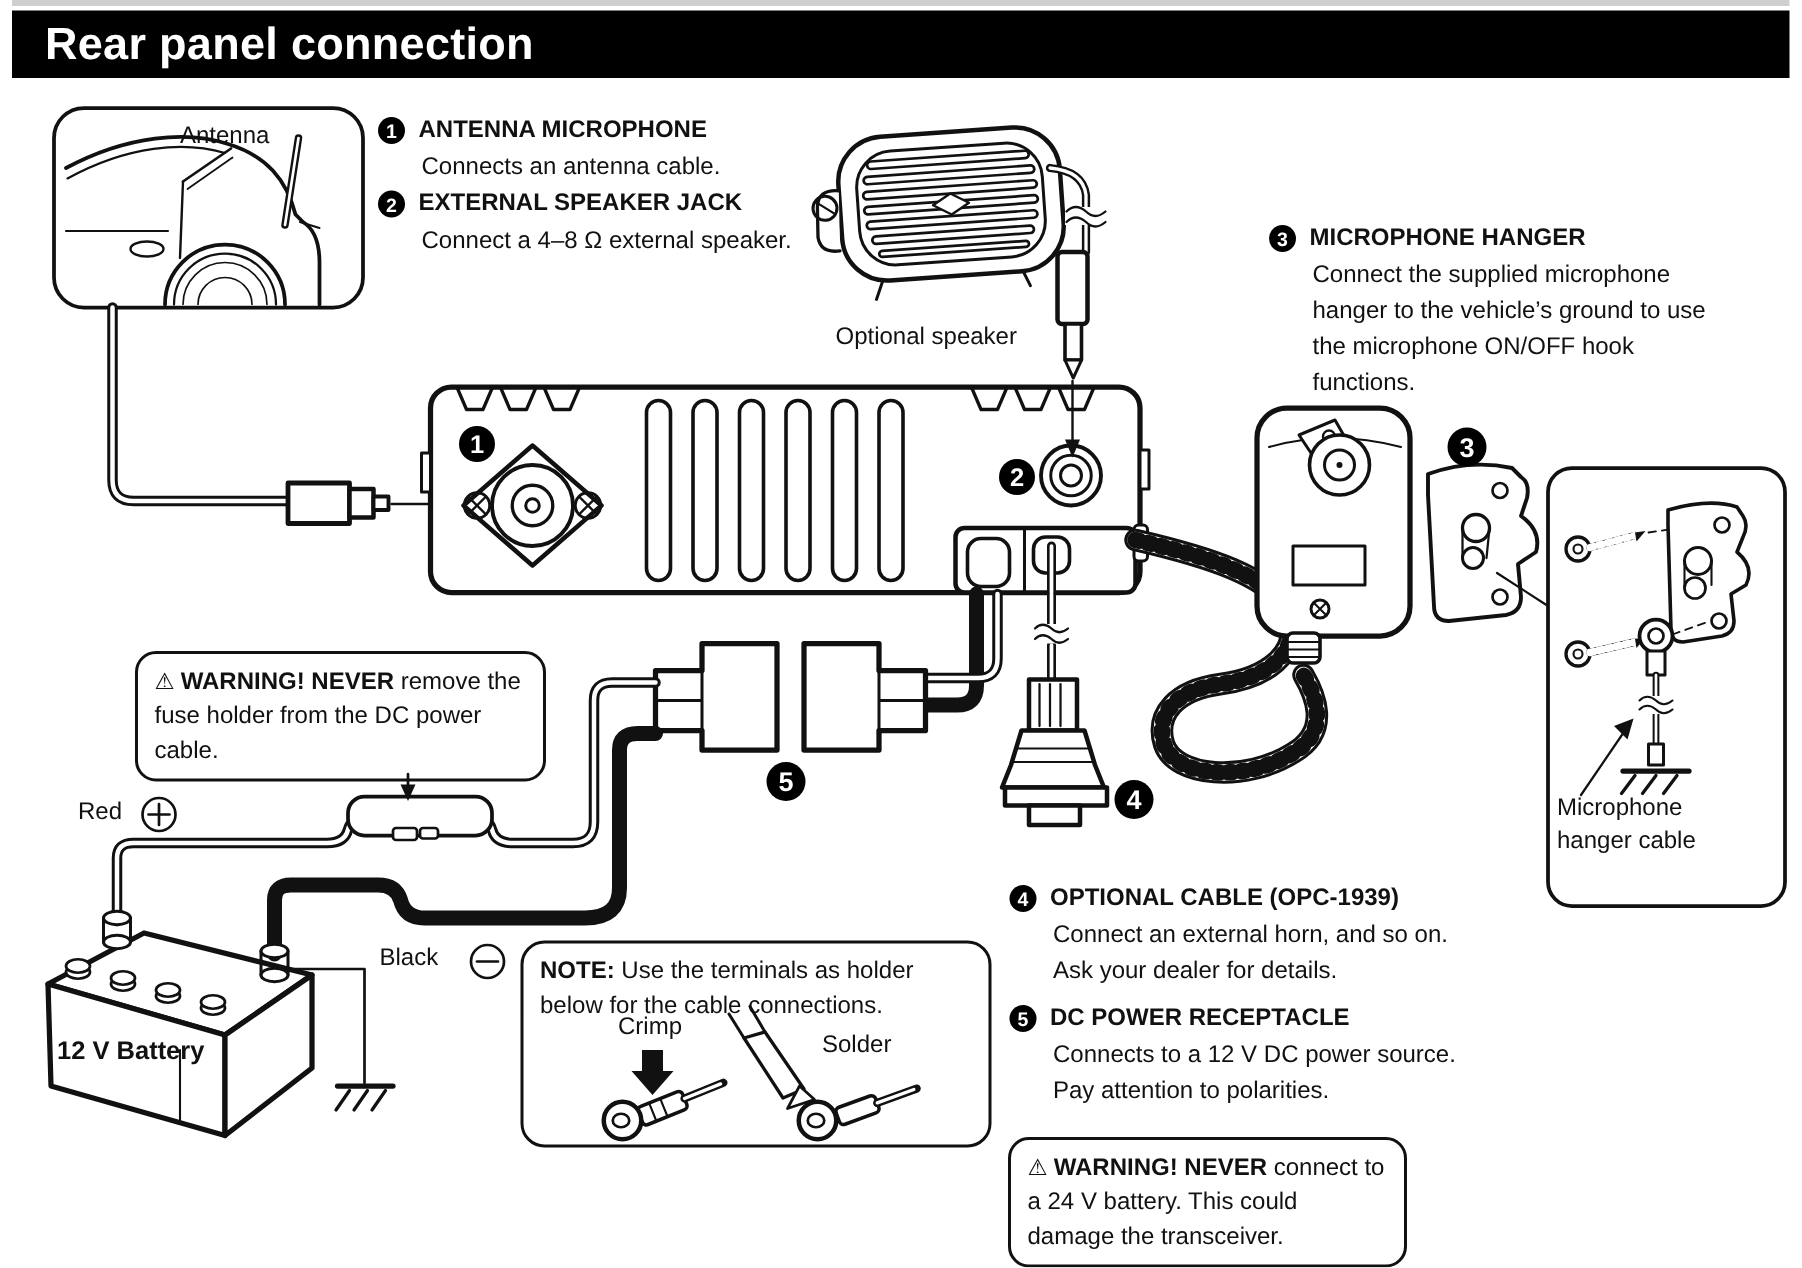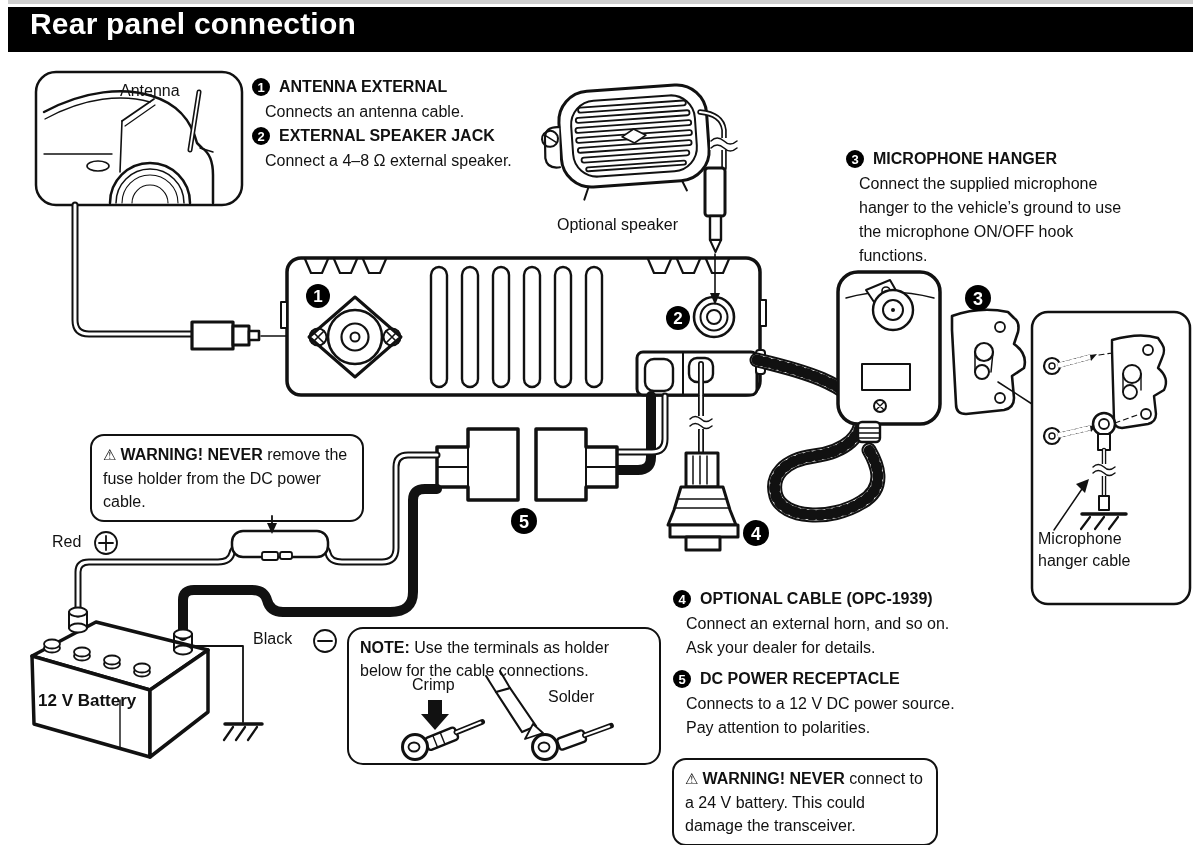--- a/index.html
+++ b/index.html
@@ -1,28 +1,28 @@
 <!DOCTYPE html>
 <html><head>
 <meta charset="utf-8">
 <style>
   html,body{margin:0;padding:0;background:#ffffff;}
   .canvas{position:relative;width:1201px;height:845px;background:#fff;overflow:hidden;
           font-family:"Liberation Sans",sans-serif;color:#111;}
   .abs{position:absolute;}
   .gray-strip{left:8px;top:0;width:1185px;height:4px;background:#cfcfcf;}
-  .titlebar{left:8px;top:7px;width:1185px;height:45px;background:#000;display:flex;}
+  .titlebar{left:8px;top:7px;width:1185px;height:45px;background:#000;display:flex;align-items:center;}
   .titlebar span{color:#fff;font-size:30px;font-weight:bold;padding-left:22px;letter-spacing:.2px;}
   .txt{font-size:16px;line-height:22px;}
   .b{font-weight:bold;}
   .callout{display:flex;flex-direction:column;}
   .c-head{display:flex;align-items:center;margin-bottom:2px;}
   .badge{display:inline-flex;width:18px;height:18px;border-radius:50%;background:#000;color:#fff;
          font-size:13px;font-weight:bold;align-items:center;justify-content:center;margin-right:9px;flex:0 0 18px;}
-  .c-desc{margin-left:13px;font-size:16px;line-height:24px;}
+  .c-desc{margin-left:29px;font-size:16px;line-height:24px;}
   .box{border:2.5px solid #111;border-radius:14px;background:transparent;padding:7px 11px;font-size:16px;line-height:23px;}
   .warn-icon{font-family:"DejaVu Sans","Liberation Sans",sans-serif;font-size:15px;margin-right:4px;}
   .label{font-size:16px;}
   svg text{font-family:"Liberation Sans",sans-serif;}
 </style>
 </head>
 <body>
 
 <div class="canvas">
 
@@ -341,21 +341,21 @@
   </svg>
 
   <div class="abs gray-strip"></div>
   <div class="abs titlebar">
     <span>Rear panel connection</span>
   </div>
 
   <div class="abs callout" style="left:252px;top:76px;width:330px;">
     <div class="c-head">
       <span class="badge">1</span>
-      <span class="txt b">ANTENNA EXTERNAL</span>
+      <span class="txt b">ANTENNA MICROPHONE</span>
     </div>
     <div class="c-desc">Connects an antenna cable.</div>
     <div class="c-head" style="margin-top:1px;">
       <span class="badge">2</span>
       <span class="txt b">EXTERNAL SPEAKER JACK</span>
     </div>
     <div class="c-desc">Connect a 4–8 Ω external speaker.</div>
   </div>
 
   <div class="abs callout" style="left:846px;top:148px;width:310px;">

